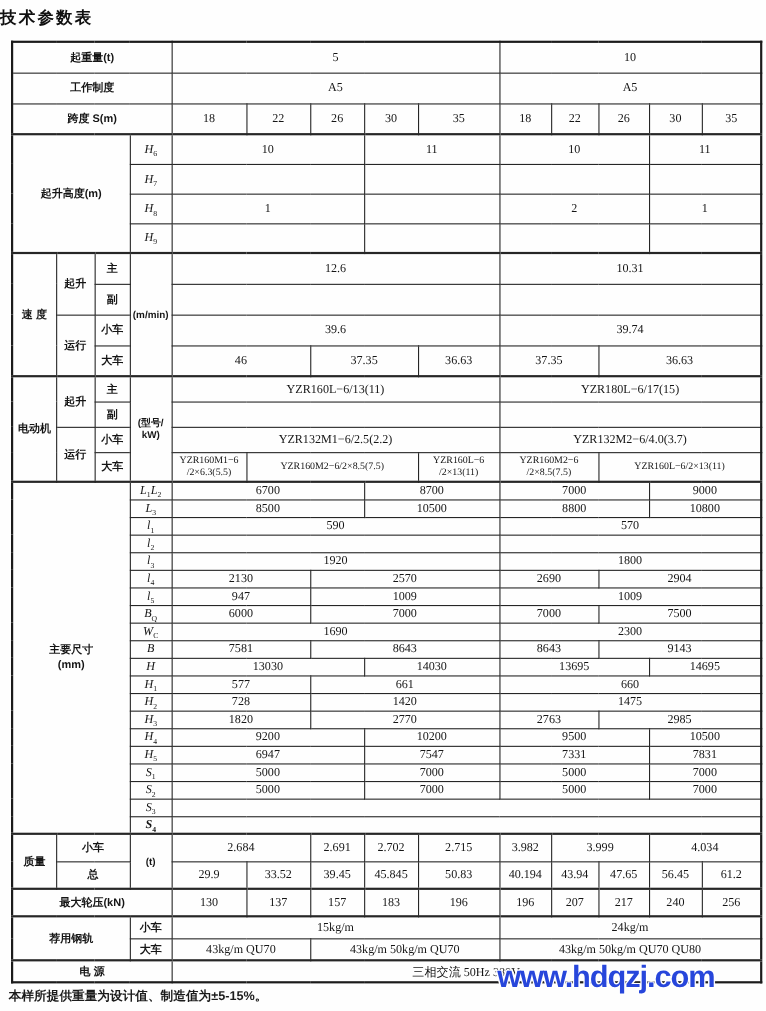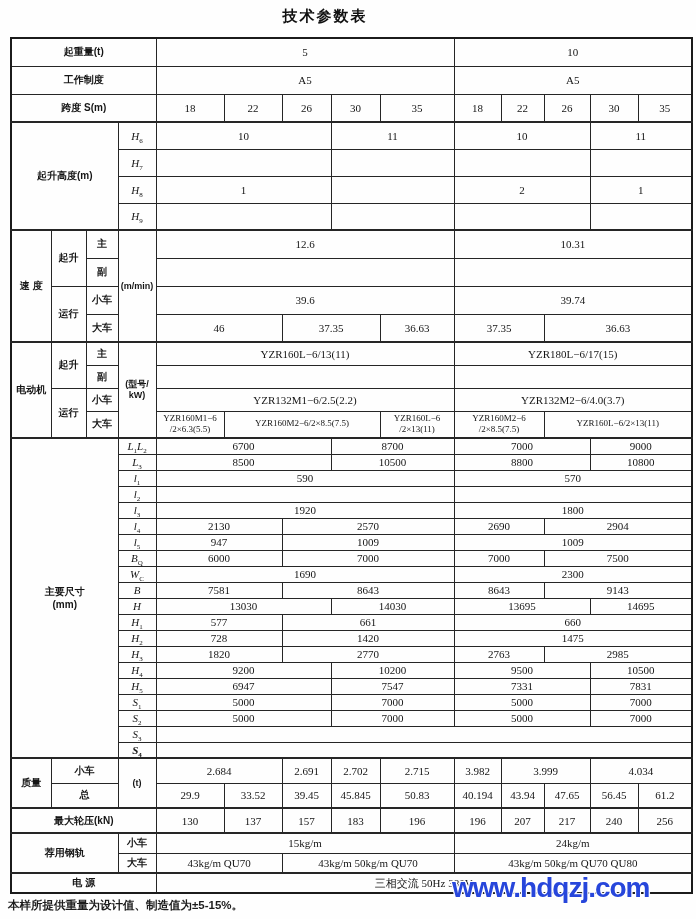--- a/index.html
+++ b/index.html
@@ -1,19 +1,19 @@
 <!DOCTYPE html>
 <html><head>
 <meta charset="utf-8">
 <style>
   html,body{margin:0;padding:0;}
   body{width:696px;height:919px;background:#ffffff;position:relative;overflow:hidden;
        font-family:"Liberation Sans",sans-serif;color:#151515;}
   .page{position:absolute;inset:0;background:#fefefe;}
-  .title{position:absolute;top:7px;left:0;width:650px;text-align:center;
+  .title{position:absolute;top:7px;left:0;width:650px;
          font-size:15px;font-weight:bold;letter-spacing:2px;color:#101010;
          font-family:"Liberation Sans",sans-serif;}
   table.ptable{position:absolute;left:10px;top:37px;width:683px;
          border-collapse:collapse;table-layout:fixed;
          border:2px solid #1b1b1b;}
   table.ptable td{border:1px solid #262626;text-align:center;vertical-align:middle;
          padding:0;overflow:hidden;white-space:nowrap;}
   tr.thick td{border-top-width:2px;}
   .k-lbl{font-family:"Liberation Sans",sans-serif;font-weight:bold;font-size:10px;}
   .k-num{font-family:"Liberation Serif",serif;font-size:11px;}

